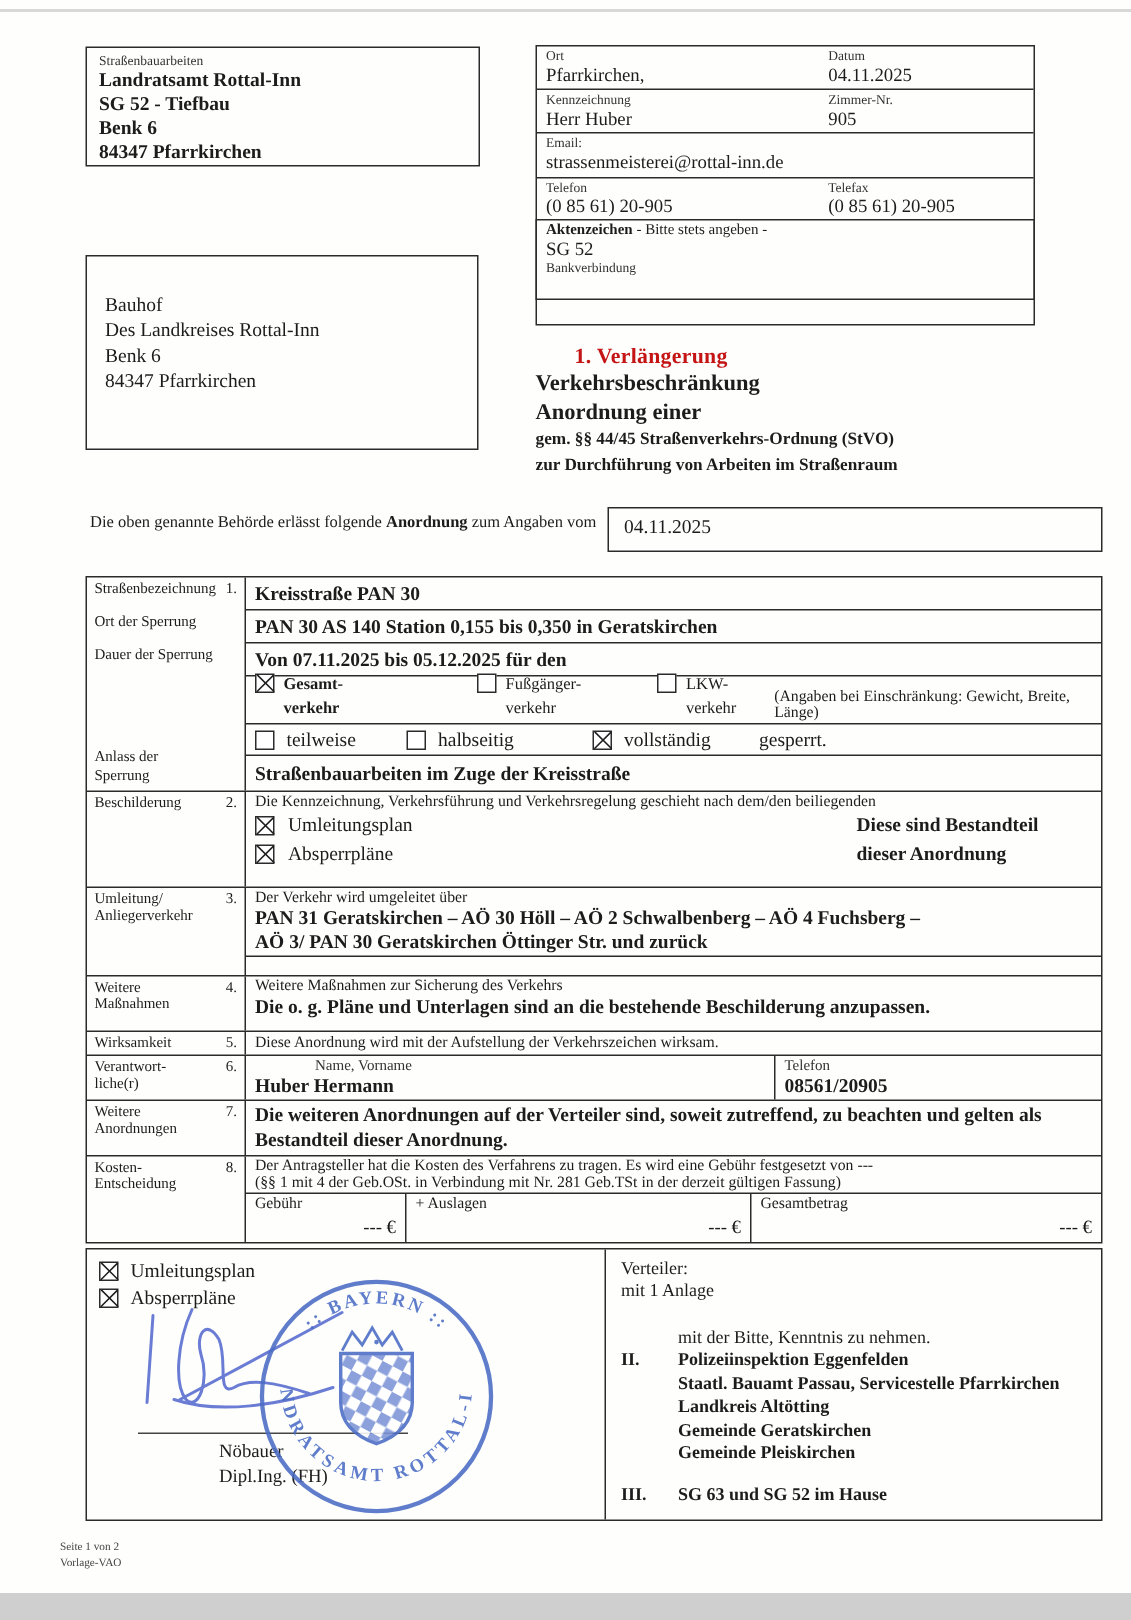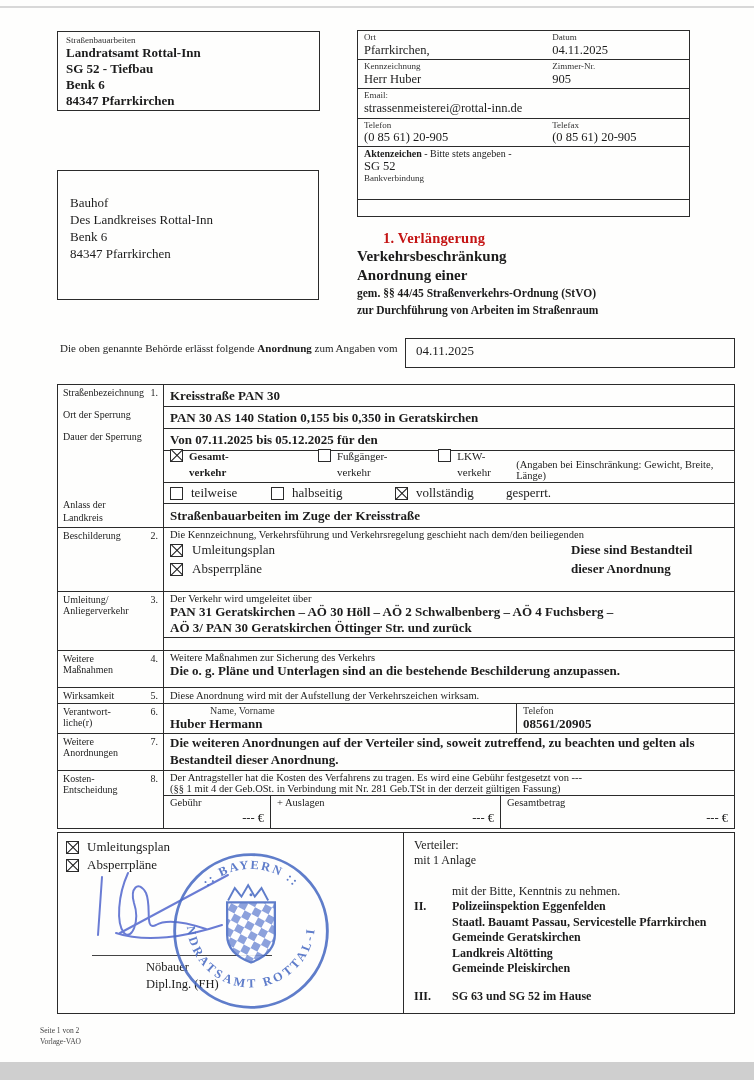--- a/index.html
+++ b/index.html
@@ -166,21 +166,21 @@
     <div class="sec">
       <div class="label-cell">
         <div class="label-flex" style="height:22px;">
           <span>Straßenbezeichnung</span>
           <span class="num">1.</span>
         </div>
         <div style="height:22px;">Ort der Sperrung</div>
         <div style="height:22px;">Dauer der Sperrung</div>
         <div class="anlass-label">
           <div>Anlass der</div>
-          <div>Landkreis</div>
+          <div>Sperrung</div>
         </div>
       </div>
       <div class="content-cell">
         <div class="sub-row val" style="height:22px;">Kreisstraße PAN 30</div>
         <div class="sub-row val" style="height:22px;">PAN 30 AS 140 Station 0,155 bis 0,350 in Geratskirchen</div>
         <div class="sub-row val" style="height:22px;">Von 07.11.2025 bis 05.12.2025 für den</div>
         <div class="sub-row" style="height:32px; align-items:flex-end; padding-top:2px;gap:16px;">
           <div class="cb-item" style="width:143px;">
             <span class="cb checked"></span>
             <span class="cb-two-line b"><span>Gesamt-</span><br><span>verkehr</span></span>
@@ -390,22 +390,22 @@
     <div class="bottom-right">
       <div>Verteiler:</div>
       <div>mit 1 Anlage</div>
       <div style="height:16px;"></div>
       <div style="padding-left:38px;">mit der Bitte, Kenntnis zu nehmen.</div>
       <div class="verteiler-row">
         <div class="verteiler-roman">II.</div>
         <div class="verteiler-items">
           <div>Polizeiinspektion Eggenfelden</div>
           <div>Staatl. Bauamt Passau, Servicestelle Pfarrkirchen</div>
+          <div>Landkreis Altötting</div>
           <div>Gemeinde Geratskirchen</div>
-          <div>Landkreis Altötting</div>
           <div>Gemeinde Pleiskirchen</div>
         </div>
       </div>
       <div style="height:12px;"></div>
       <div class="verteiler-row">
         <div class="verteiler-roman">III.</div>
         <div class="verteiler-items">
           <div>SG 63 und SG 52 im Hause</div>
         </div>
       </div>

